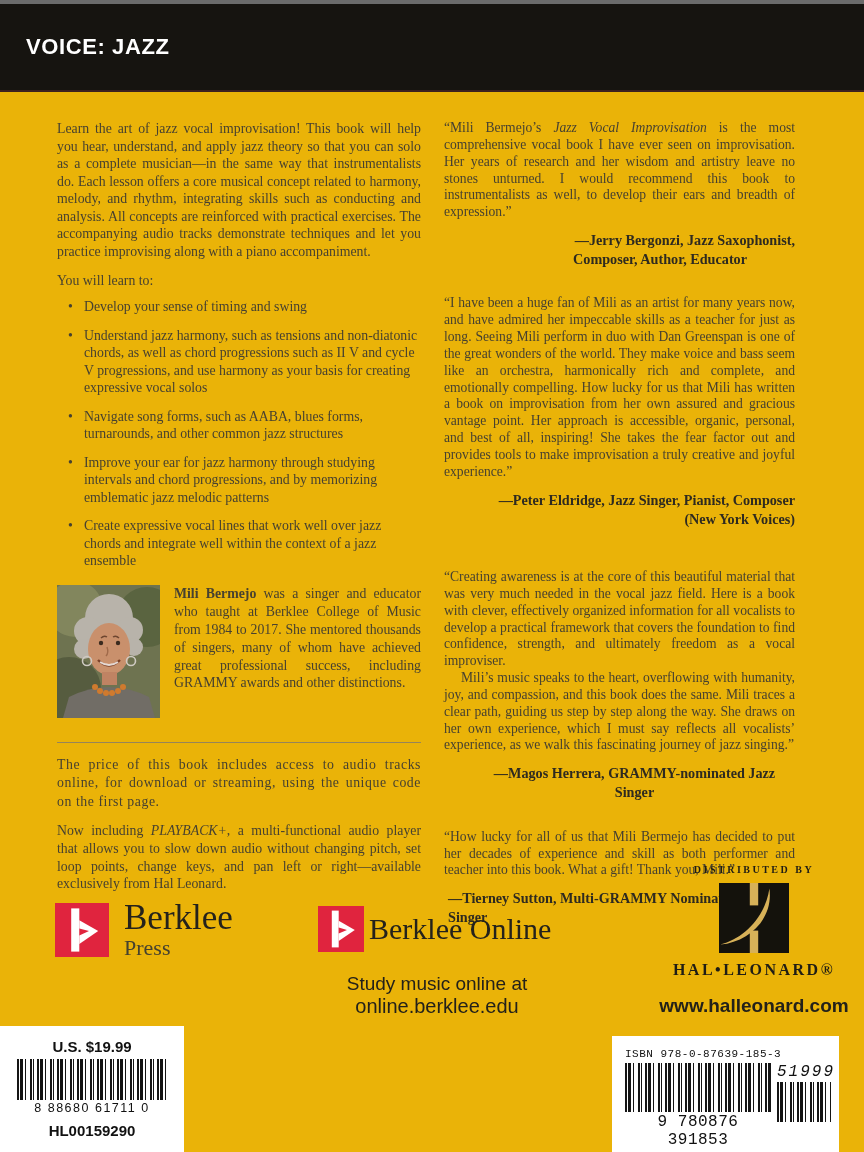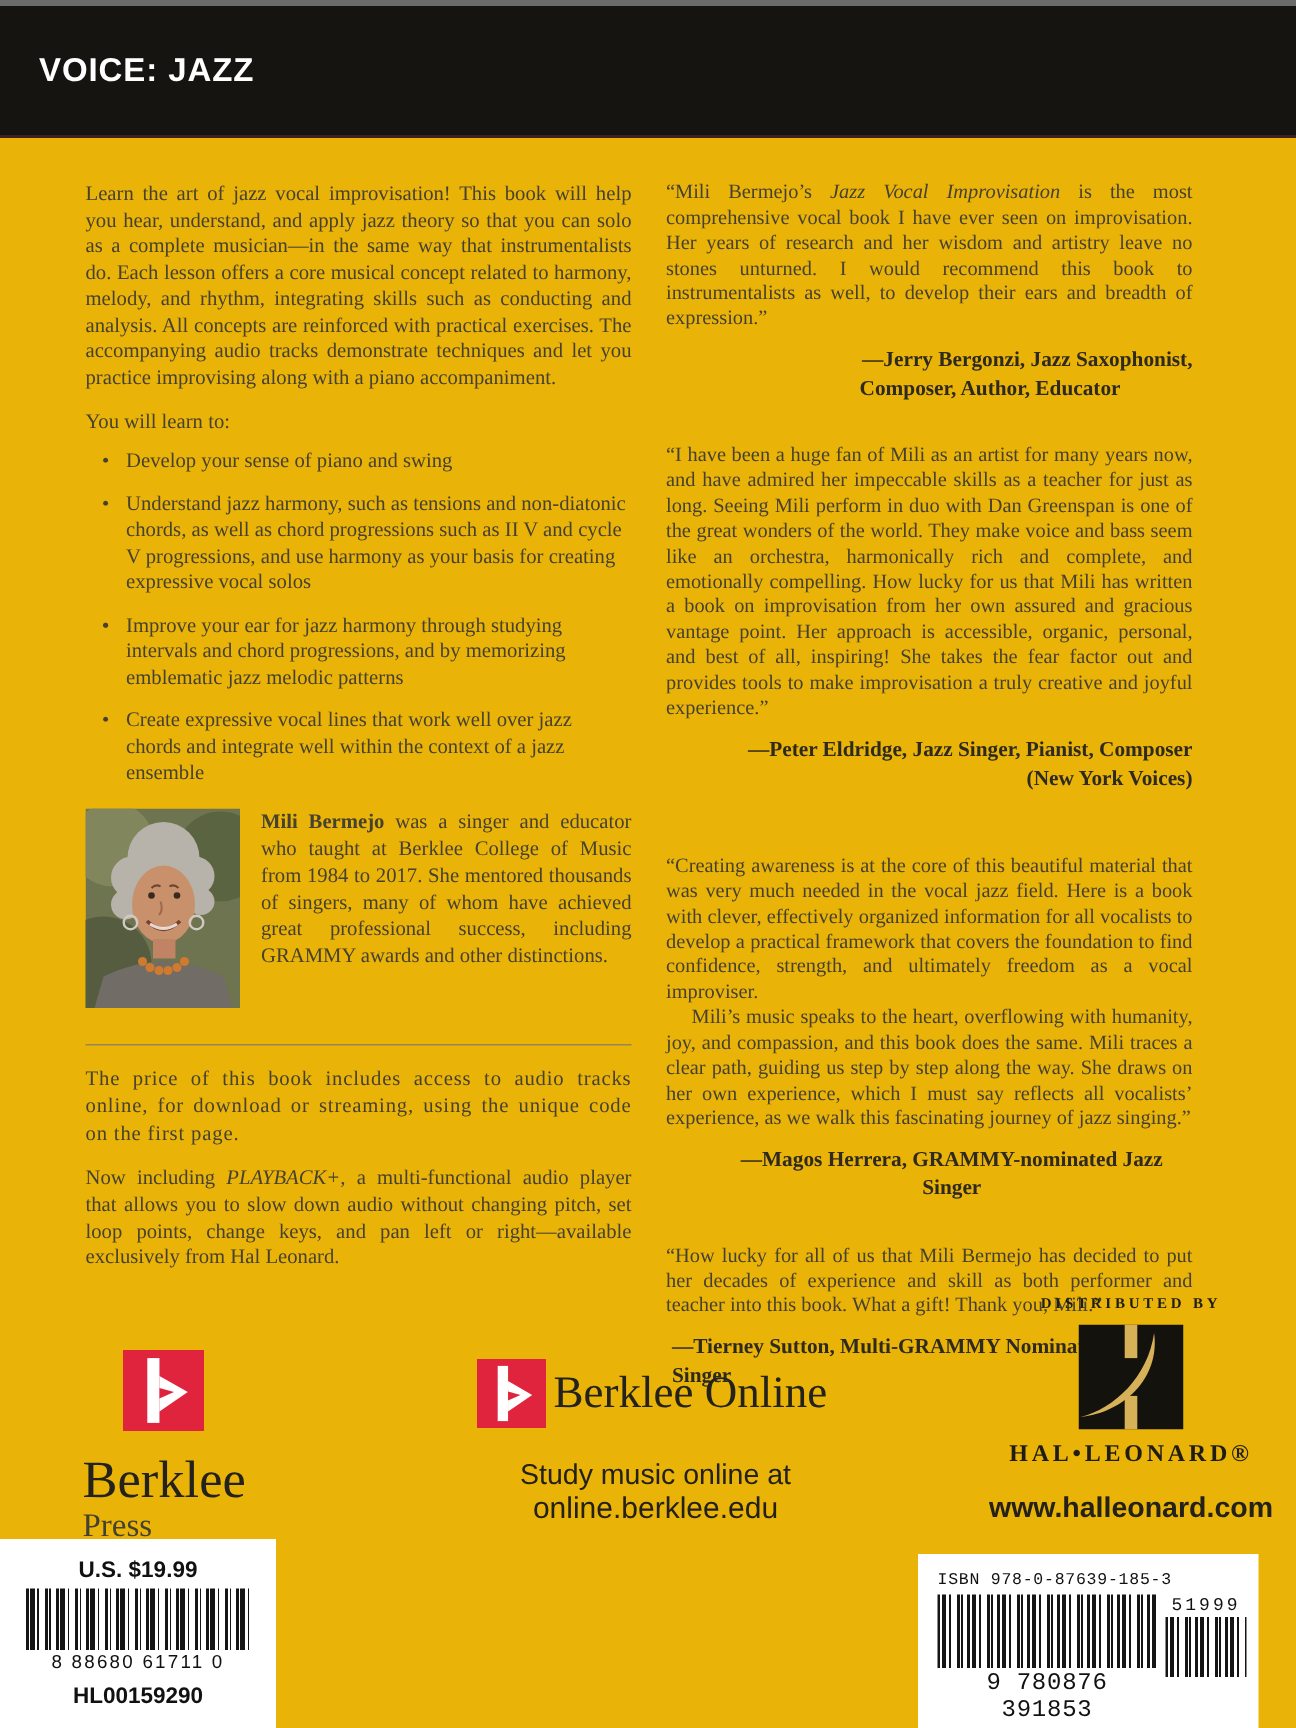--- a/index.html
+++ b/index.html
@@ -39,21 +39,21 @@
   .qblock.gap-lg { margin-bottom:40px; }
   .quote { font-size:13.6px; line-height:1.24; text-align:justify; }
   .quote.indent { text-indent:17px; }
   .attr { font-weight:bold; font-size:14.2px; color:#2e2a20; line-height:1.35; margin-top:10px; font-family:"Liberation Serif", serif; }
   .attr.right { text-align:right; }
   .attr .inset { padding-right:48px; display:block; }
   .attr.center { text-align:center; padding-left:30px; }
   .attr.left { text-align:left; padding-left:4px; }
   
   .bp-block { position:absolute; left:55px; top:896px; }
-  .logo-row { display:flex; align-items:center; gap:15px;flex-direction:column; }
+  .logo-row { display:flex; align-items:center; gap:15px; }
   .bp-square { width:54px; height:54px; }
   .bp-name { font-size:35px; color:#24221c; line-height:1; }
   .bp-sub { font-size:22px; color:#45412f; line-height:1.15; }
   .bp-url { position:absolute; left:55px; top:974px; font-family:"Liberation Sans", sans-serif; font-weight:bold; font-size:21px; color:#23211a; }
   .bo-block { position:absolute; left:318px; top:902px; width:238px; text-align:center; }
   .bo-row { display:flex; align-items:center; gap:5px; justify-content:flex-start; }
   .bo-square { width:46px; height:46px; }
   .bo-name { font-size:30px; color:#24221c; }
   .bo-tagline { margin-top:21px; font-family:"Liberation Sans", sans-serif; font-size:19px; color:#23211a; }
   .bo-url { font-family:"Liberation Sans", sans-serif; font-weight:normal; font-size:20px; color:#23211a; }
@@ -80,43 +80,43 @@
   .isbn-box {
     position:absolute; left:612px; top:1032px; width:227px; height:120px;
     background:#ffffff; font-family:"Liberation Mono", monospace; color:#111;
   }
   .isbn-label { font-size:11px; margin:12px 0 3px 13px; letter-spacing:.5px; white-space:nowrap; }
   .isbn-row { display:flex; align-items:flex-start; padding-left:13px; }
   .ean { width:146px; text-align:center; }
   .ean-bars { width:146px; height:49px; }
   .ean-digits { font-size:16px; letter-spacing:.5px; margin-top:1px; }
   .supp { width:54px; margin-left:6px; text-align:center; }
-  .supp-digits { font-size:12px; letter-spacing:2px; }
+  .supp-digits { font-size:16px; letter-spacing:2px;font-style:italic; }
   .supp-bars { width:54px; height:40px; margin-top:1px; }
 </style>
 </head>
 <body>
 
 <div class="page">
 
   <div class="header">
     <span class="header-label">VOICE: JAZZ</span>
   </div>
 
   <div class="cols">
 
     <div class="col-left">
       <p class="body-p">Learn the art of jazz vocal improvisation! This book will help you hear, understand, and apply jazz theory so that you can solo as a complete musician—in the same way that instrumentalists do. Each lesson offers a core musical concept related to harmony, melody, and rhythm, integrating skills such as conducting and analysis. All concepts are reinforced with practical exercises. The accompanying audio tracks demonstrate techniques and let you practice improvising along with a piano accompaniment.</p>
 
       <p class="learn-heading">You will learn to:</p>
 
       <ul class="learn-list">
-        <li><span class="bullet">•</span><span>Develop your sense of piano and swing</span></li>
+        <li><span class="bullet">•</span><span>Develop your sense of timing and swing</span></li>
         <li><span class="bullet">•</span><span>Understand jazz harmony, such as tensions and non-diatonic chords, as well as chord progressions such as II V and cycle V progressions, and use harmony as your basis for creating expressive vocal solos</span></li>
-        <li><span class="bullet">•</span></li>
+        <li><span class="bullet">•</span><span>Navigate song forms, such as AABA, blues forms, turnarounds, and other common jazz structures</span></li>
         <li><span class="bullet">•</span><span>Improve your ear for jazz harmony through studying intervals and chord progressions, and by memorizing emblematic jazz melodic patterns</span></li>
         <li><span class="bullet">•</span><span>Create expressive vocal lines that work well over jazz chords and integrate well within the context of a jazz ensemble</span></li>
       </ul>
 
       <div class="bio">
         <svg class="bio-photo" viewBox="0 0 103 133" xmlns="http://www.w3.org/2000/svg">
           <rect width="103" height="133" fill="#6e7350"></rect>
           <circle cx="18" cy="24" r="28" fill="#8a8f63" opacity="0.7"></circle>
           <circle cx="90" cy="32" r="30" fill="#55603c" opacity="0.8"></circle>
           <circle cx="12" cy="104" r="32" fill="#4c5338" opacity="0.7"></circle>

